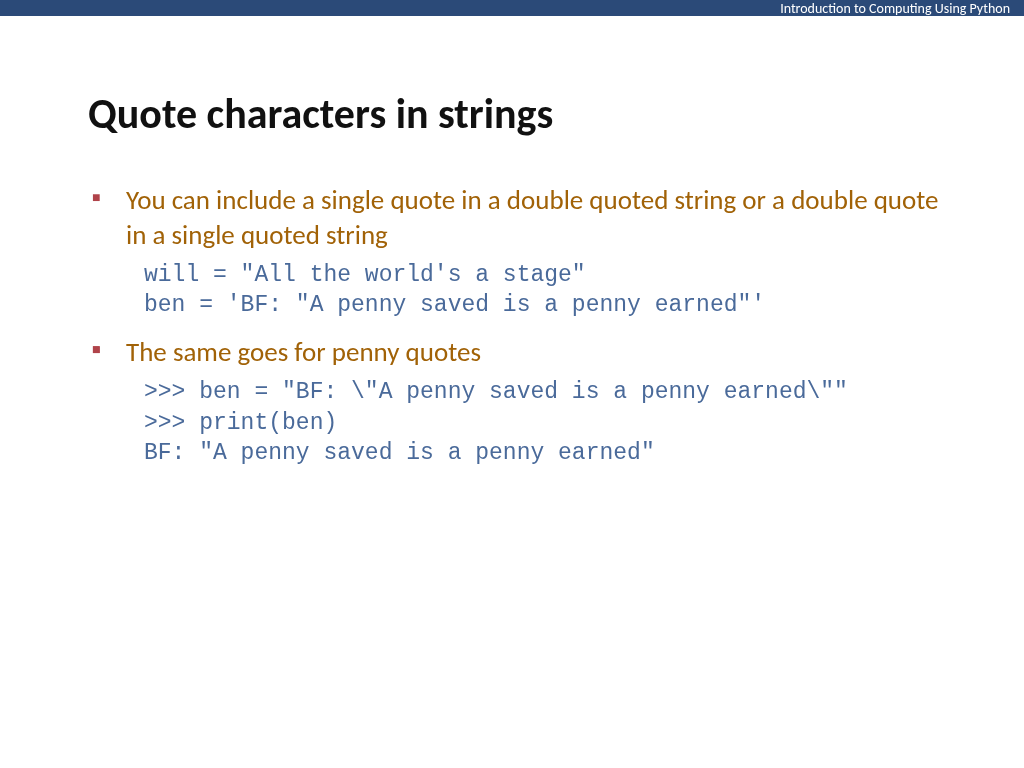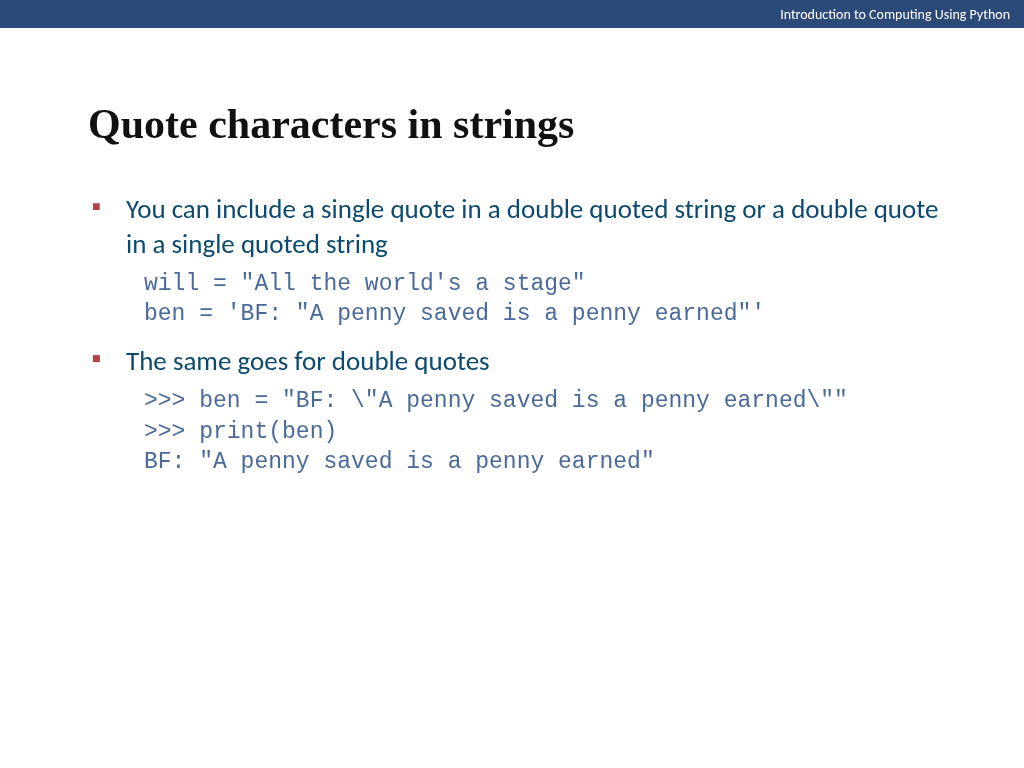--- a/index.html
+++ b/index.html
@@ -5,62 +5,61 @@
   * { margin: 0; padding: 0; box-sizing: border-box; }
   body {
     width: 1024px;
     height: 768px;
     background: #ffffff;
     font-family: Calibri, "Segoe UI", Arial, sans-serif;
     overflow: hidden;
   }
   .header-bar {
     width: 100%;
-    height: 28px;
+    height: 16px;
     background: #2b4a78;
     display: flex;
     align-items: center;
     justify-content: flex-end;
     padding-right: 14px;
   }
   .header-bar span {
     color: #ffffff;
     font-size: 14px;
     font-weight: 400;
   }
   .content {
     padding: 72px 80px 0 88px;
   }
   .title {
     font-size: 42px;
     font-weight: 700;
     color: #111111;
     margin-bottom: 44px;
-    font-family: Liberation Serif, serif;
   }
   ul.bullets {
     list-style: none;
   }
   ul.bullets > li {
     position: relative;
     padding-left: 38px;
     margin-bottom: 6px;
   }
   ul.bullets > li::before {
     content: "■";
     position: absolute;
     left: 4px;
     top: 6px;
     color: #b0434a;
     font-size: 14px;
   }
   .bullet-text {
     font-size: 27px;
     line-height: 1.28;
-    color: #0c4a6e;
+    color: #a16207;
     font-weight: 400;
   }
   .code {
     font-family: "Courier New", Courier, monospace;
     font-size: 23px;
     line-height: 1.32;
     color: #4a6a9a;
     margin: 8px 0 14px 18px;
     white-space: pre;
   }
@@ -83,20 +82,20 @@
     <li>
       <div class="bullet-text">You can include a single quote in a double quoted string or a double quote in a single quoted string</div>
       <div class="code">will = "All the world's a stage"
 ben = 'BF: "A penny saved is a penny earned"'</div>
     </li>
 
     <li>
     </li>
 
     <li>
-      <div class="bullet-text">The same goes for double quotes</div>
+      <div class="bullet-text">The same goes for penny quotes</div>
       <div class="code">&gt;&gt;&gt; ben = "BF: \"A penny saved is a penny earned\""
 &gt;&gt;&gt; print(ben)
 BF: "A penny saved is a penny earned"</div>
     </li>
 
   </ul>
 </div>
 
 </body></html>

